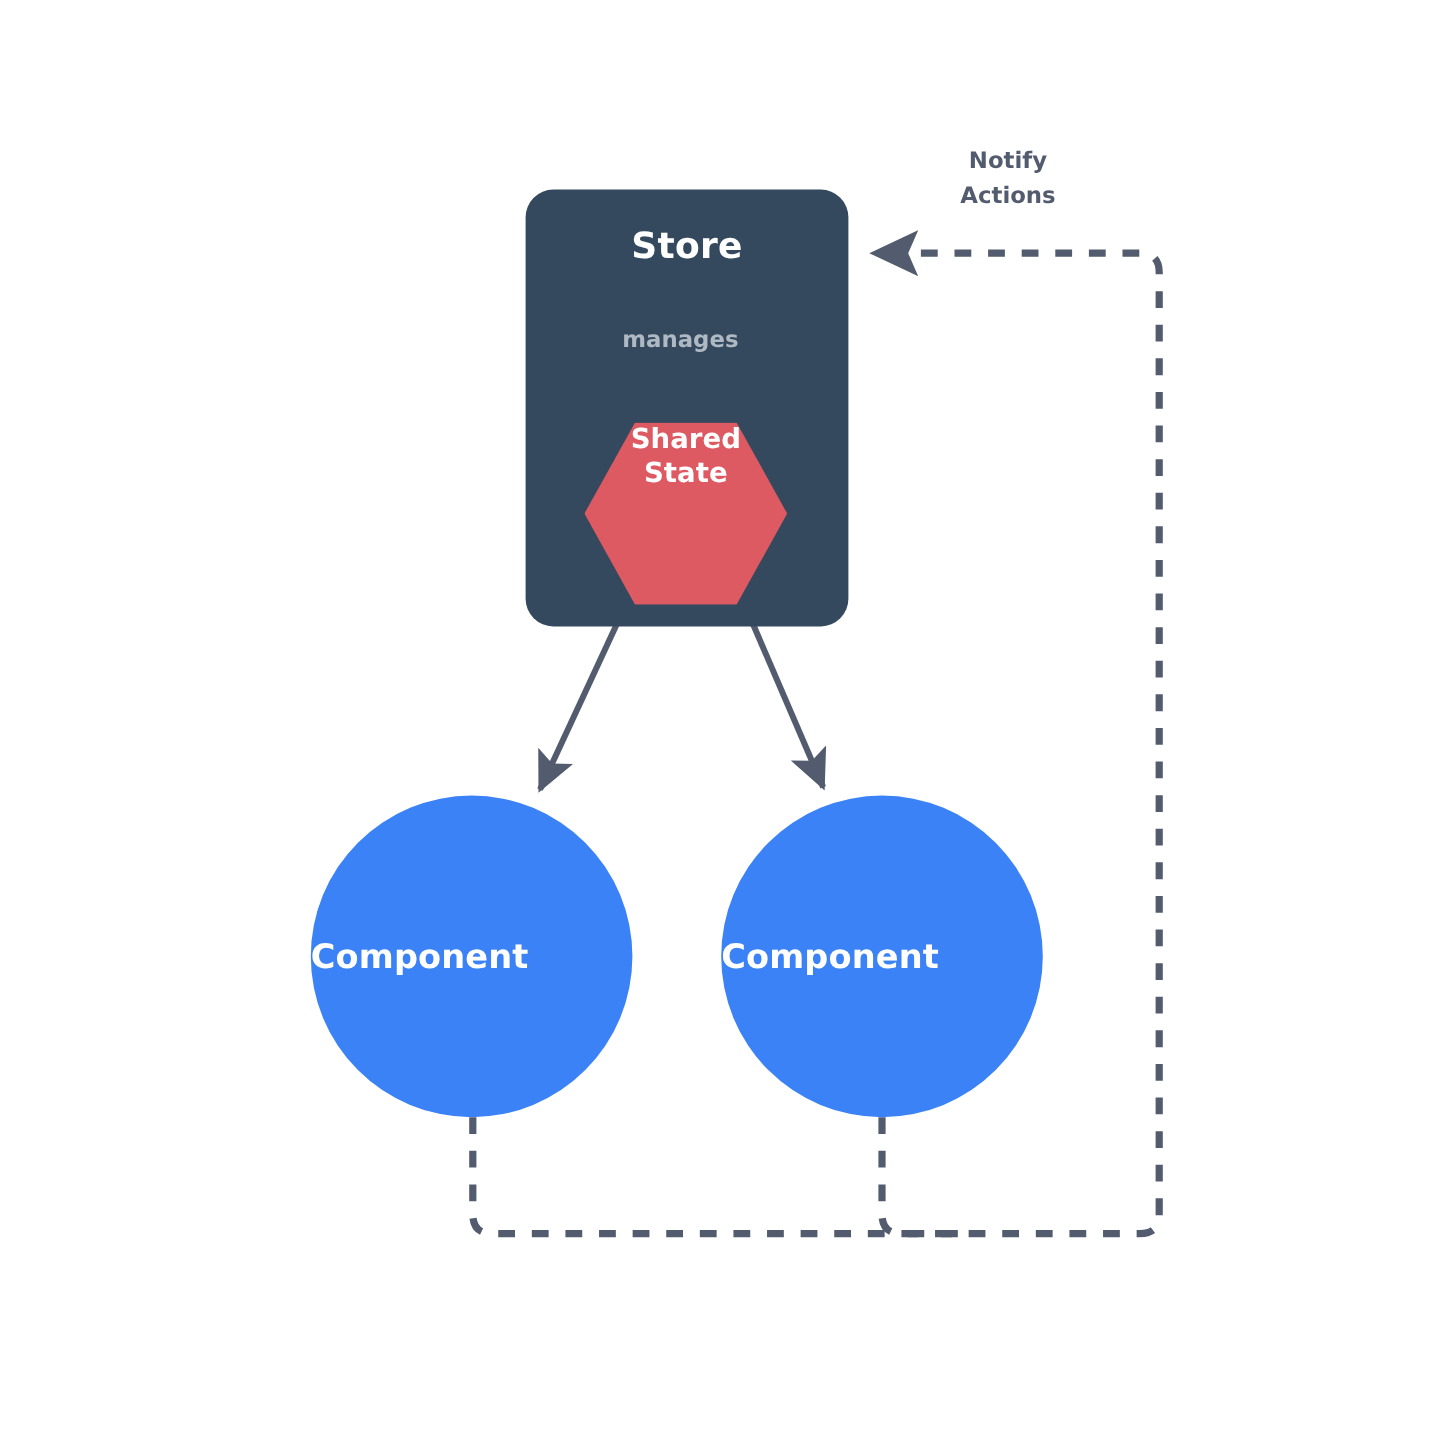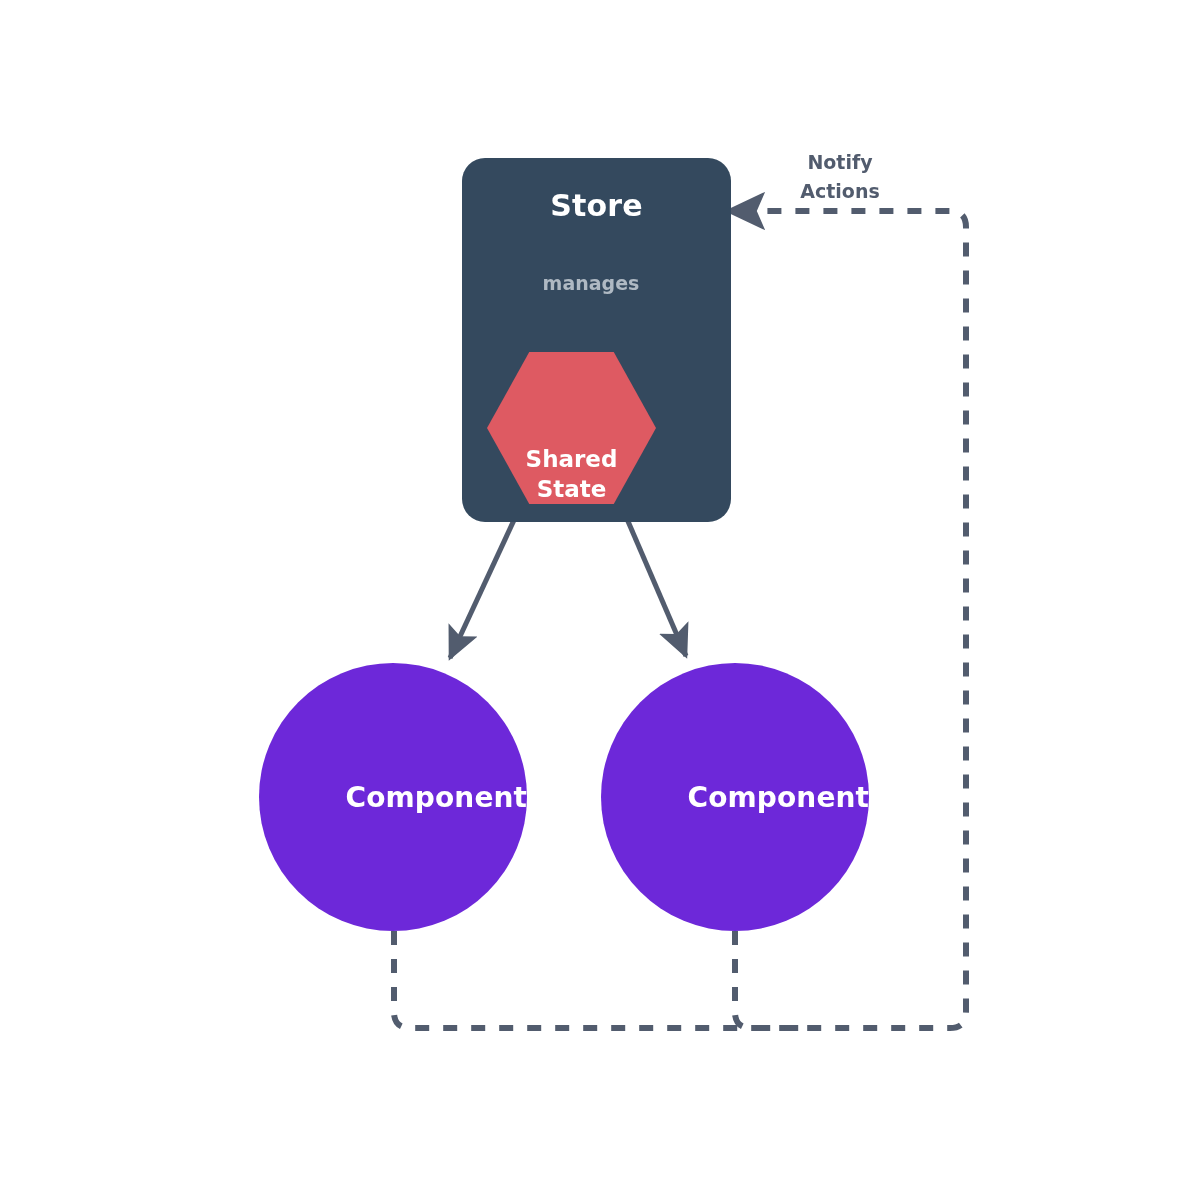--- a/index.html
+++ b/index.html
@@ -31,21 +31,20 @@
   
   .store-box {
     position: absolute;
     left: 438px;
     top: 158px;
     width: 269px;
     height: 364px;
     background: #34495E;
     border-radius: 23px;
     z-index: 2;
-    margin-left: 24px;
   }
   .store-title {
     position: absolute;
     left: 0;
     right: 0;
     top: 30px;
     text-align: center;
     color: #ffffff;
     font-size: 30px;
     font-weight: bold;
@@ -67,41 +66,41 @@
     position: absolute;
     left: 487px;
     top: 352px;
     width: 169px;
     height: 152px;
     background: #DE5A62;
     -webkit-clip-path: polygon(25% 0%, 75% 0%, 100% 50%, 75% 100%, 25% 100%, 0% 50%);
     clip-path: polygon(25% 0%, 75% 0%, 100% 50%, 75% 100%, 25% 100%, 0% 50%);
     z-index: 4;
     display: flex;
-    align-items: flex-end;
+    align-items: flex-start;
     justify-content: center;
   }
   .hexagon .hex-label {
     color: #ffffff;
     font-size: 23px;
     font-weight: bold;
     line-height: 1.28;
     text-align: center;
   }
 
   
   .circle {
     position: absolute;
     width: 268px;
     height: 268px;
     border-radius: 50%;
-    background: #6d28d9;
+    background: #3b82f6;
     display: flex;
     align-items: center;
-    justify-content: flex-end;
+    justify-content: flex-start;
     z-index: 3;
   }
   .circle-left  { left: 259px; top: 663px; }
   .circle-right { left: 601px; top: 663px; }
   .circle .circle-label {
     color: #ffffff;
     font-size: 28px;
     font-weight: bold;
     letter-spacing: 0.1px;
   }
@@ -110,21 +109,21 @@
   .edge-label {
     position: absolute;
     color: #525C6E;
     font-size: 19px;
     font-weight: bold;
     line-height: 1.5;
     text-align: center;
     z-index: 5;
     white-space: pre-line;
   }
-  .label-notify  { left: 760px; top: 148px; width: 160px; }
+  .label-notify  { left: 760px; top: 120px; width: 160px; }
   .label-trigger { left: 490px; top: 593px; width: 160px; }
 </style>
 </head>
 <body>
 
 <div id="canvas">
 
   <svg id="wires" viewBox="0 0 1200 1200">
     <defs>
       <marker id="arrow-slate" markerWidth="9" markerHeight="9" refX="6.2" refY="3.2" orient="auto" markerUnits="strokeWidth">

